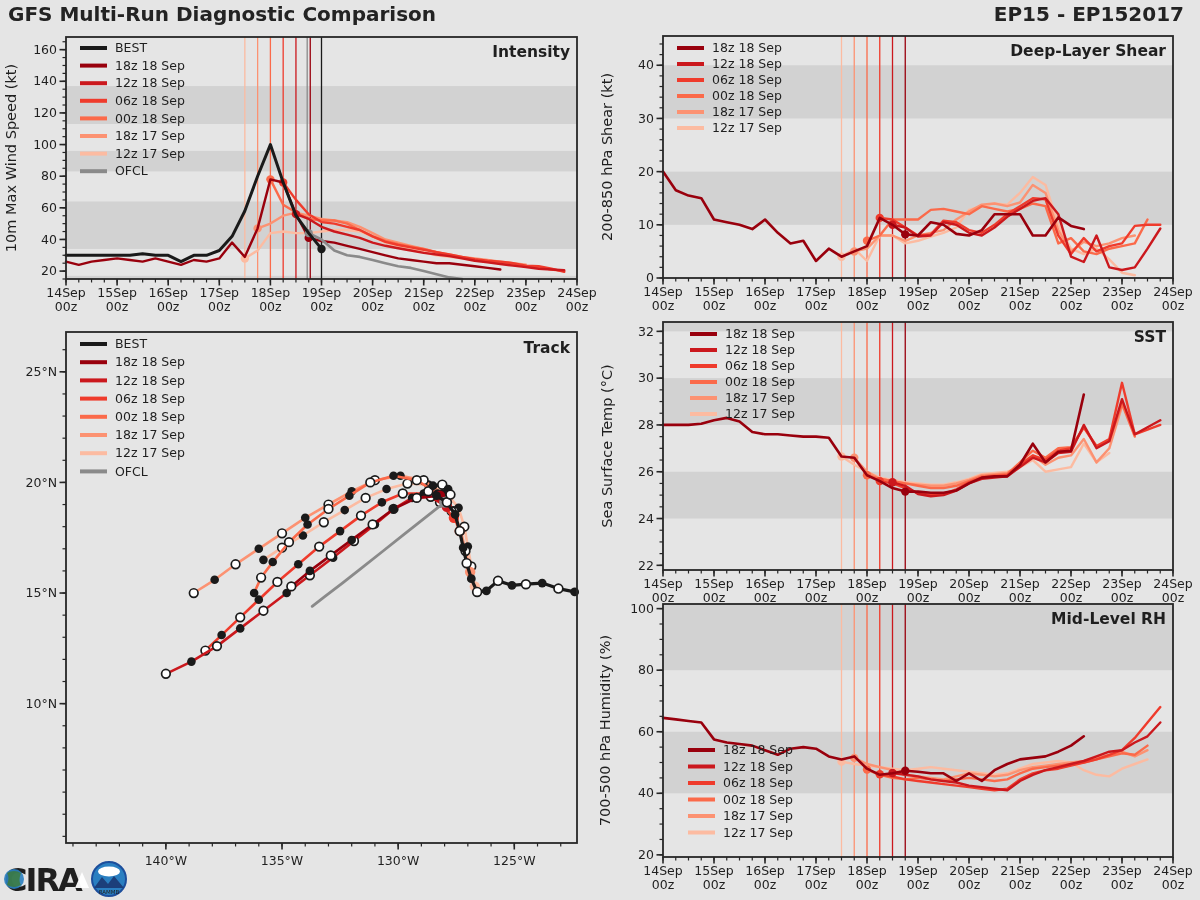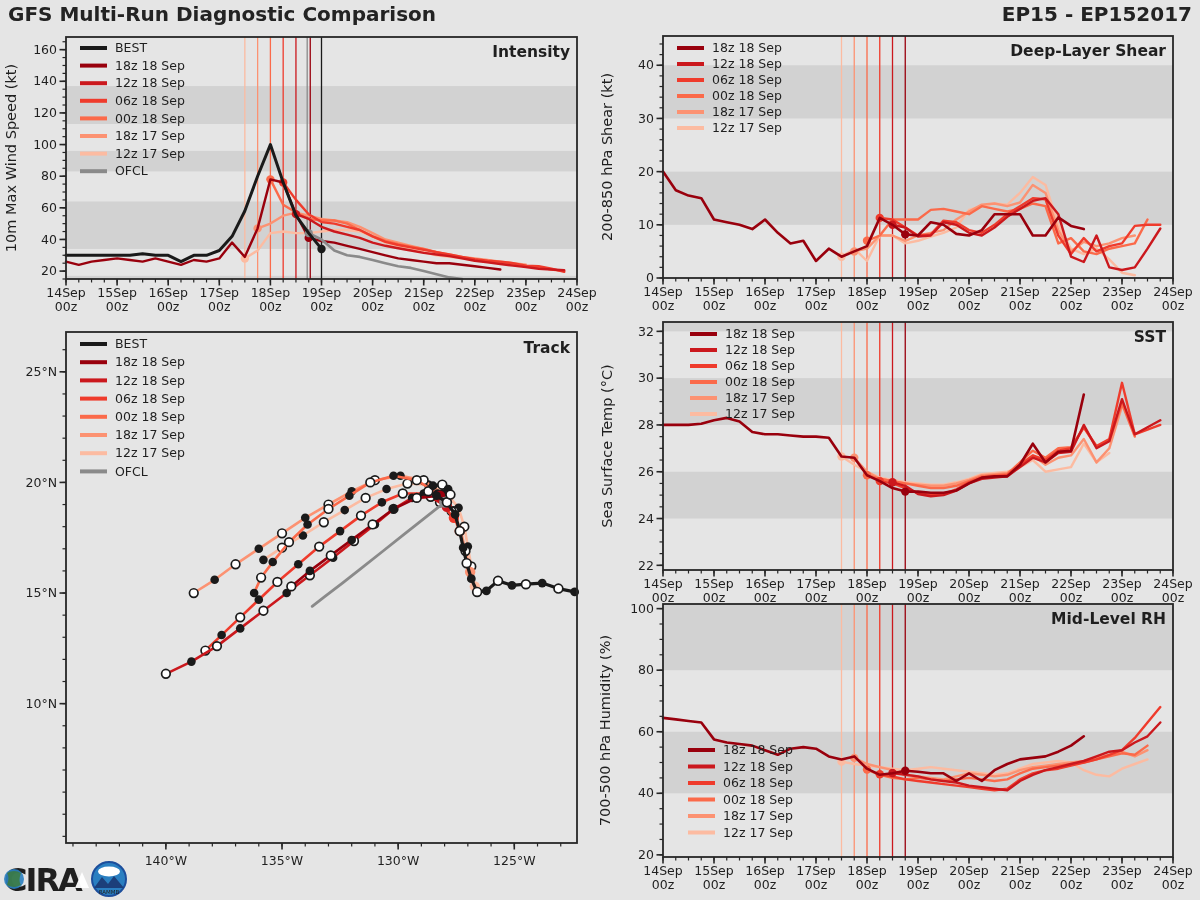--- a/index.html
+++ b/index.html
@@ -1,19 +1,19 @@
 <!DOCTYPE html>
 <html><head>
 <meta charset="utf-8">
 <style>
   html,body{margin:0;padding:0;background:#fff;}
   .screen{position:relative;width:1200px;height:900px;background:#e5e5e5;
           font-family:"DejaVu Sans",sans-serif;overflow:hidden;padding-left:16px;}
   .page-title{position:absolute;left:8px;top:2px;font-size:20px;font-weight:bold;color:#232323;}
-  .storm-id{position:absolute;right:24px;top:2px;font-size:20px;font-weight:bold;color:#232323;}
+  .storm-id{position:absolute;right:32px;top:2px;font-size:20px;font-weight:bold;color:#232323;}
   svg{position:absolute;}
   svg text{font-family:"DejaVu Sans","Liberation Sans",sans-serif;fill:#1f1f1f;}
   .logo{position:absolute;left:2px;top:858px;width:140px;height:42px;}
 </style>
 </head>
 <body>
 
 <div class="screen">
   <div class="page-title">GFS Multi-Run Diagnostic Comparison</div>
   <div class="storm-id">EP15 - EP152017</div>

